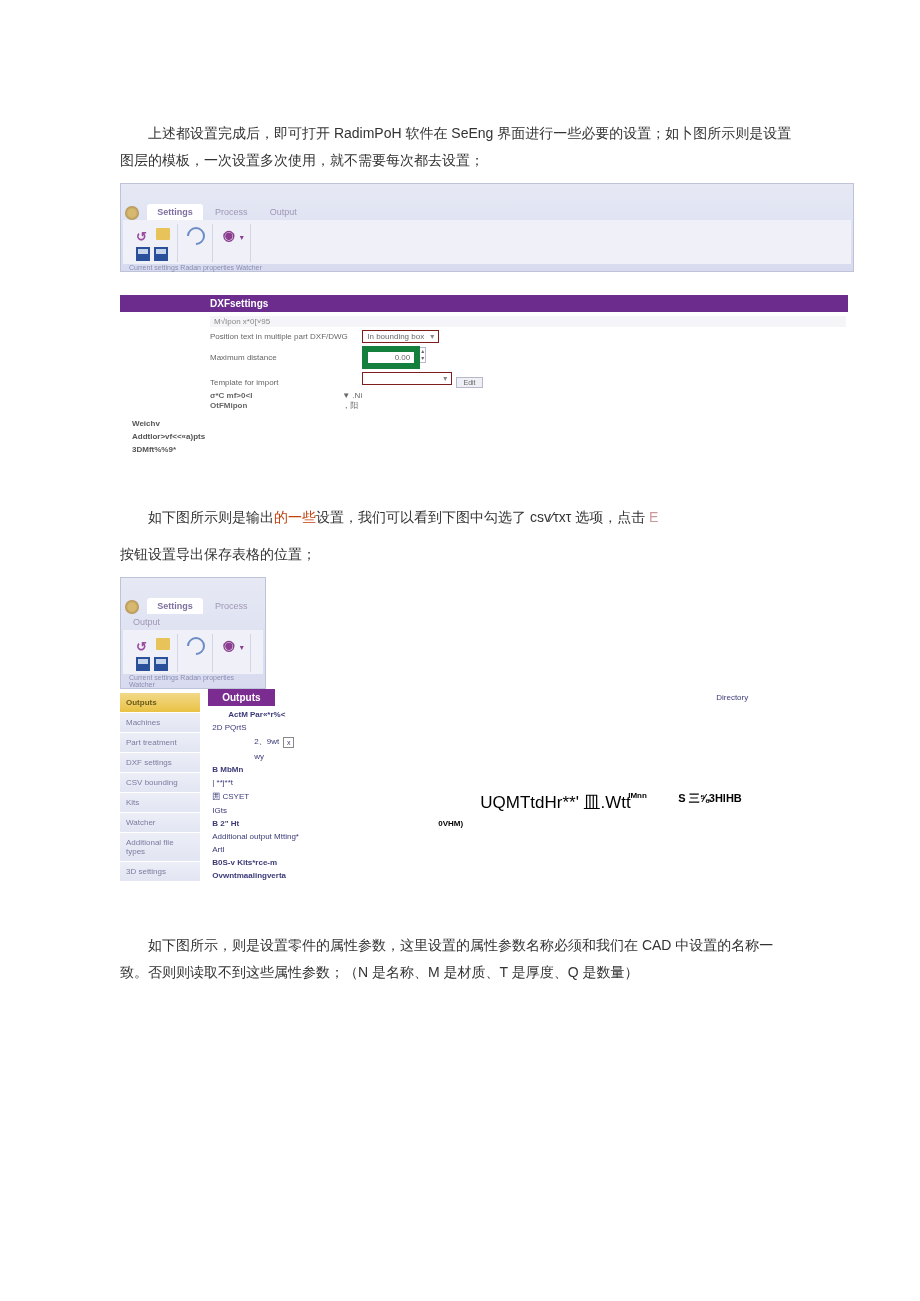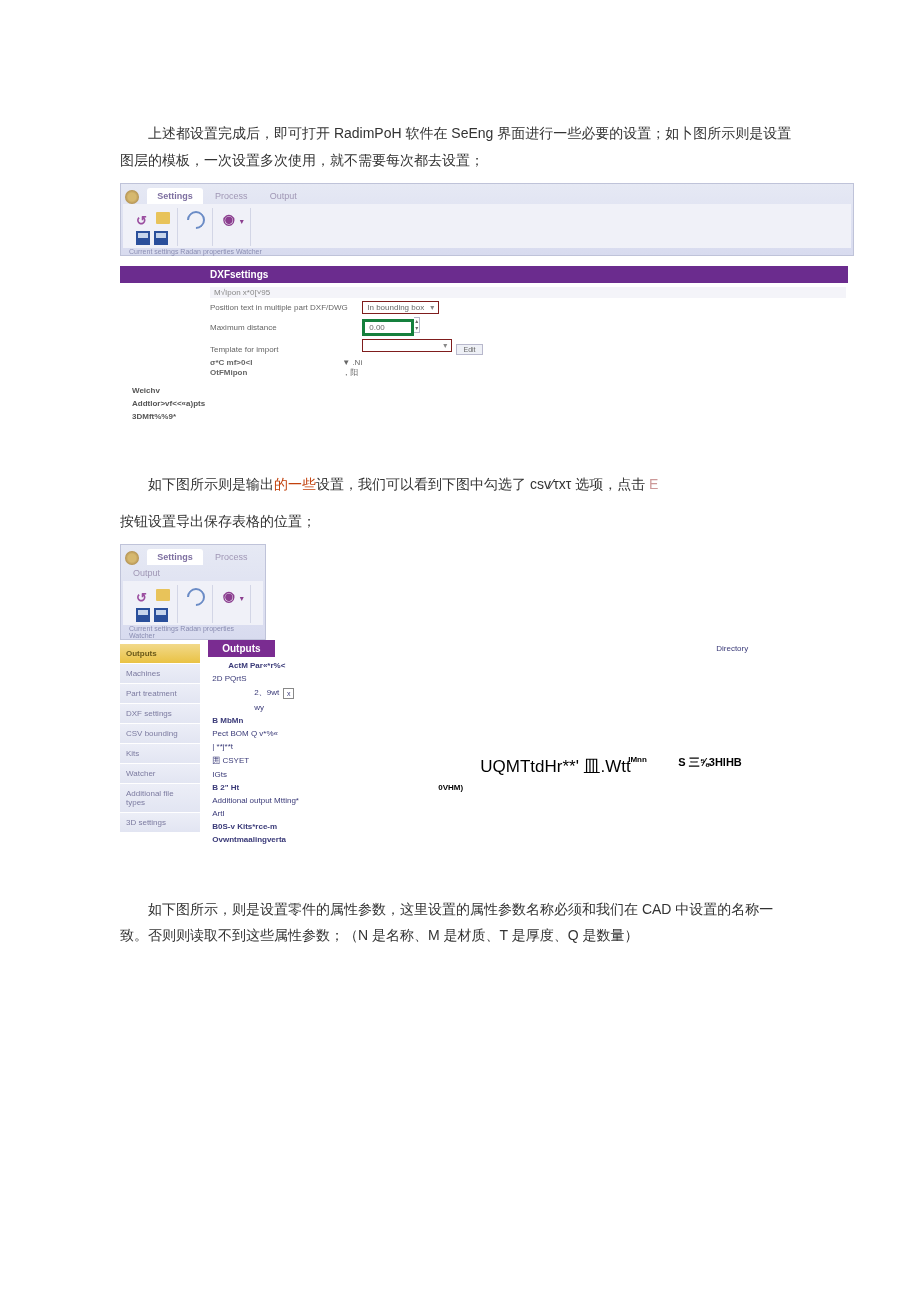--- a/index.html
+++ b/index.html
@@ -2,41 +2,41 @@
 <html><head>
 <meta charset="utf-8">
 <style>
 body{margin:0;background:#fff;font-family:"Microsoft YaHei",Arial,sans-serif;font-size:13px;color:#333;width:920px}
 .page{padding:120px 120px 60px 120px}
 .bodytext{font-size:14px;line-height:1.9;text-indent:2em;margin-bottom:10px}
 .bodytext-noind{font-size:14px;line-height:1.9;margin-bottom:10px}
 .lspan{color:#c2410c}
 .estyle{color:#c99}
 .shot{margin:4px 0 50px 0;font-size:8px;color:#555}
-.ribbon{width:728px;background:linear-gradient(#e6e9f4,#d8dbef);border:1px solid #bfc3d9;padding:4px 2px 0 2px}
+.ribbon{width:728px;background:linear-gradient(#e6e9f4,#d8dbef);border:1px solid #bfc3d9;padding:20px 2px 0 2px}
 .rlogo{display:inline-block;width:14px;height:14px;border-radius:50%;background:radial-gradient(circle,#d6b86f 40%,#a8864a 80%);vertical-align:middle;margin:0 6px 0 2px}
 .rtitle{display:inline-block;color:#a097b5;font-size:9px;padding:3px 10px}
 .ractive{background:#fff;border-radius:3px 3px 0 0;color:#7d6fa0;font-weight:bold}
 .toolbar{background:#f0f1f8;padding:4px 6px 2px 6px}
 .tgroup{display:inline-block;vertical-align:top;border-right:1px solid #d3d6e6;padding:2px 6px;height:34px}
 .ticon{display:inline-block;width:16px;height:16px;margin:1px}
 .arrow-l{color:#9b4ea0;font-size:13px;font-weight:bold}
 .folder{display:inline-block;width:14px;height:12px;background:#e8c35a;border-radius:1px;position:relative;margin-top:2px}
 .floppy{display:inline-block;width:14px;height:14px;background:#2a4f9b;position:relative}
 .floppy::after{content:"";position:absolute;left:2px;top:2px;width:10px;height:5px;background:#c7d5ec}
 .wrench{display:inline-block;width:14px;height:14px;border:2px solid #6b8cc6;border-radius:50%;border-left-color:transparent;transform:rotate(-45deg)}
 .eye{color:#8b3e8f;font-size:14px;font-weight:bold}
 .tlabels{font-size:7px;color:#8a8db2;padding:0 6px}
-.purplebar{background:#6b2c8e;color:#fff;font-size:10px;font-weight:bold;padding:3px 10px;margin-top:10px}
+.purplebar{background:#6b2c8e;color:#fff;font-size:10px;font-weight:bold;padding:3px 10px;margin-top:23px}
 .dxfbox{padding:4px 2px 4px 90px;font-size:8px;color:#666}
 .frow{margin:3px 0}
 .flabel{display:inline-block;width:150px}
 .fsel{display:inline-block;border:1px solid #7f1d1d;padding:1px 4px;min-width:60px;background:#fff}
 .fsel .dd{float:right;color:#888;margin-left:6px}
-.fnum{display:inline-block;border:3px solid #15803d;padding:1px 4px;width:38px;text-align:left;background:#fff}
+.fnum{display:inline-block;border:6px solid #15803d;padding:1px 4px;width:38px;text-align:right;background:#fff}
 .fbtn{display:inline-block;border:1px solid #b8b8cc;padding:1px 6px;background:#eef0f6;font-size:7px;margin-left:2px}
 .extra{font-size:8px;color:#555;font-weight:bold;margin:4px 0 4px 12px}
 .sidemenu{display:inline-block;vertical-align:top;width:80px;margin-top:4px}
 .sitem{display:block;background:linear-gradient(#eceef7,#e2e5f2);font-size:8px;color:#7c7ba0;padding:5px 6px;margin-bottom:1px}
 .sitem.sel{background:linear-gradient(#f2d98a,#e9c244);color:#6b5a1a;font-weight:bold}
 .outbox{display:inline-block;vertical-align:top;margin-left:6px;width:560px}
 .obadge{display:inline-block;background:#7a2c91;color:#fff;font-size:10px;font-weight:bold;padding:3px 14px}
 .of{font-size:8px;color:#3a3a78;margin:4px 0 2px 4px}
 .of b{font-weight:bold}
 .chk{display:inline-block;width:9px;height:9px;border:1px solid #888;vertical-align:middle;margin-left:4px;font-size:7px;line-height:9px;text-align:center}
@@ -146,21 +146,20 @@
         <span class="sitem">3D settings</span>
       </div>
       <div class="outbox relbox">
         <span class="obadge">Outputs</span>
         <span class="dirlbl" style="right:20px;top:4px">Directory</span>
         <div class="of" style="margin-left:20px;font-weight:bold">ActM Par«*r%&lt;</div>
         <div class="of"><span>2D PQrtS</span></div>
         <div class="of" style="margin-left:46px"><span>2、9wt</span><span class="chk">x</span></div>
         <div class="of" style="margin-left:46px">wy</div>
         <div class="of"><b>B          MbMn</b></div>
-        <div class="of">Pect BOM Q        v*%«</div>
         <div class="of">|  **j**t</div>
         <div class="of">
           <span>囲      CSYET</span>
           <span style="position:absolute;left:272px;font-size:17px;font-weight:normal;color:#000">UQMTtdHr**' 皿.Wtt</span>
           <span style="position:absolute;left:420px;font-weight:bold;color:#000">IMnn</span>
           <span style="position:absolute;left:470px;font-size:11px;font-weight:bold;color:#000">S 三⅝3HlHB</span>
         </div>
         <div class="of">IGts</div>
         <div class="of"><b>B 2" Ht</b><span style="position:absolute;left:230px;font-weight:bold;color:#000">0VHM)</span></div>
         <div class="of">Additional output Mtting*</div>

